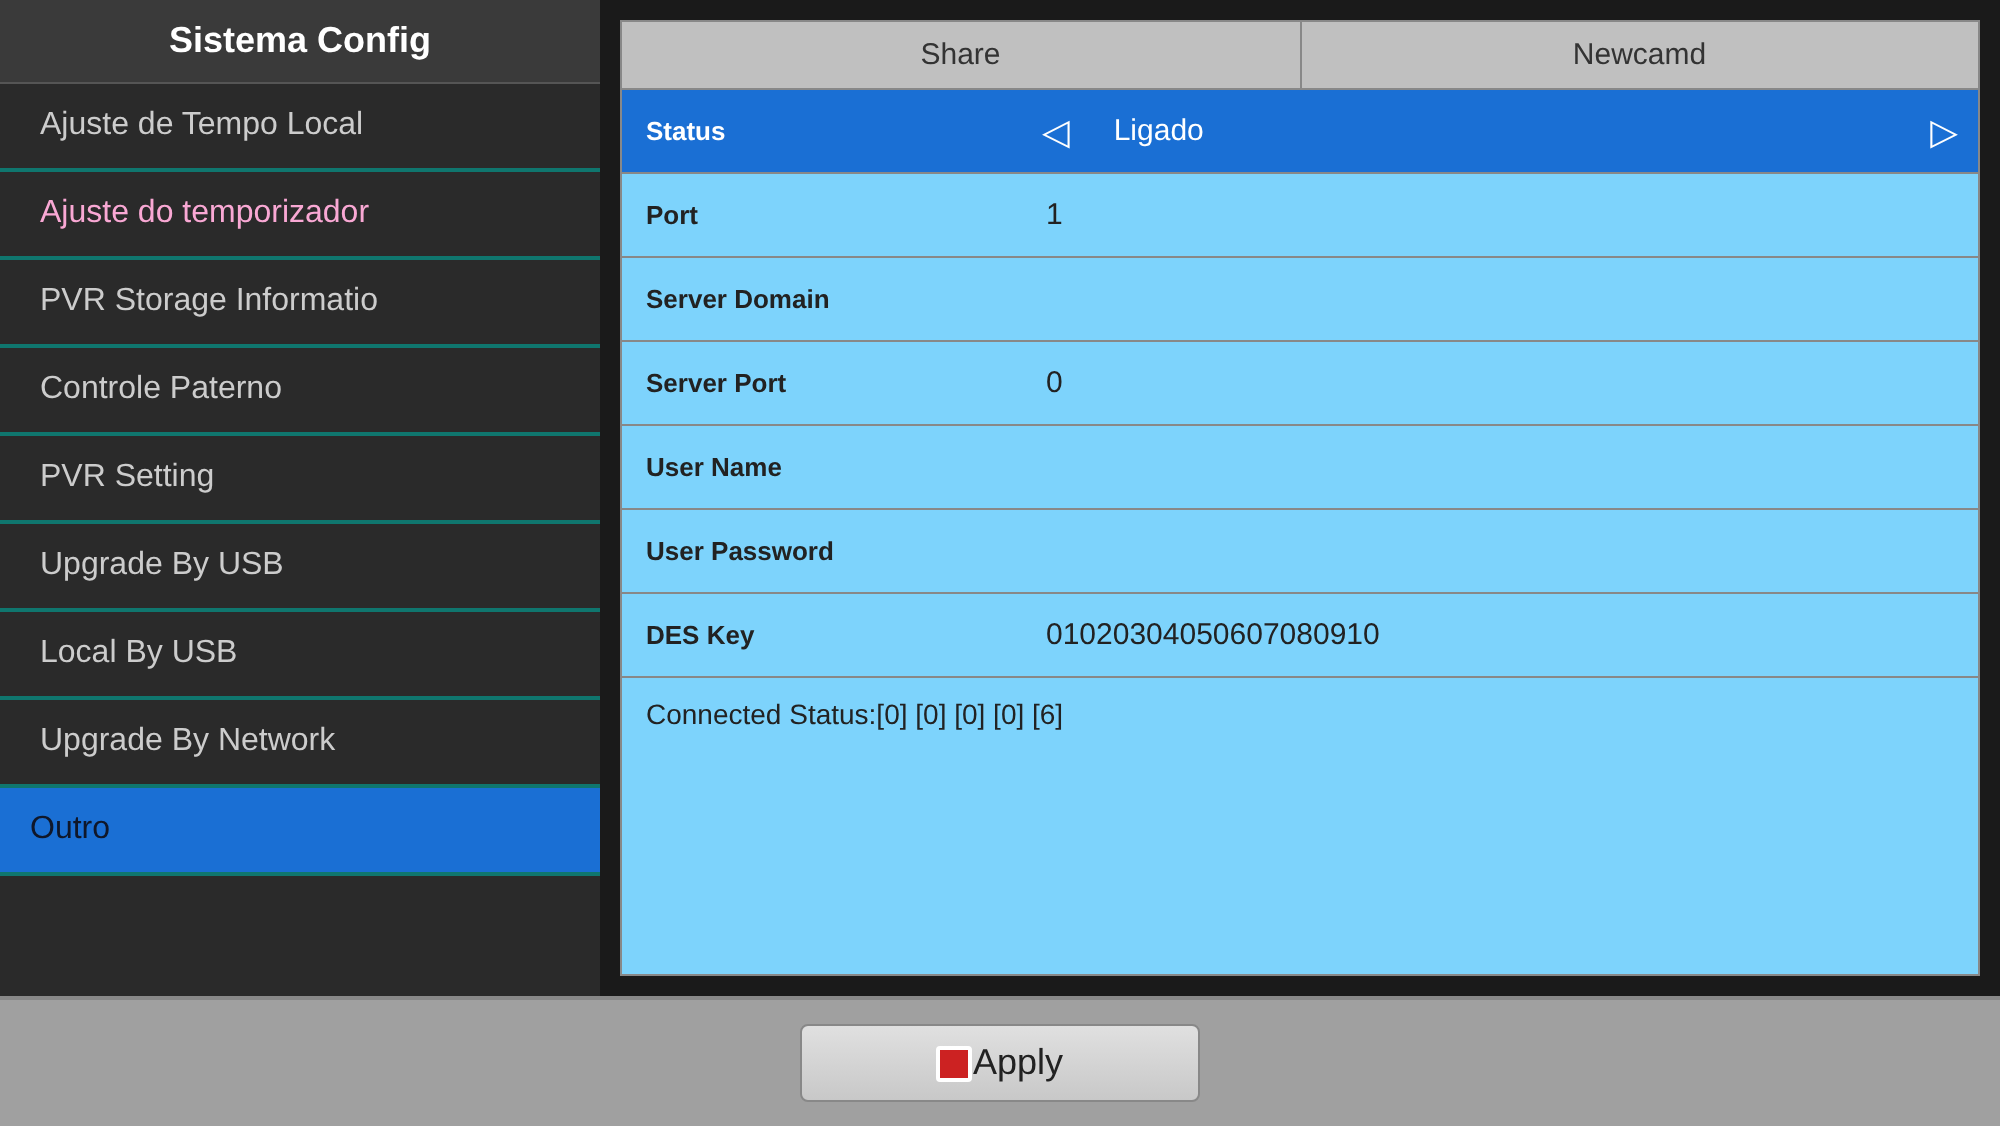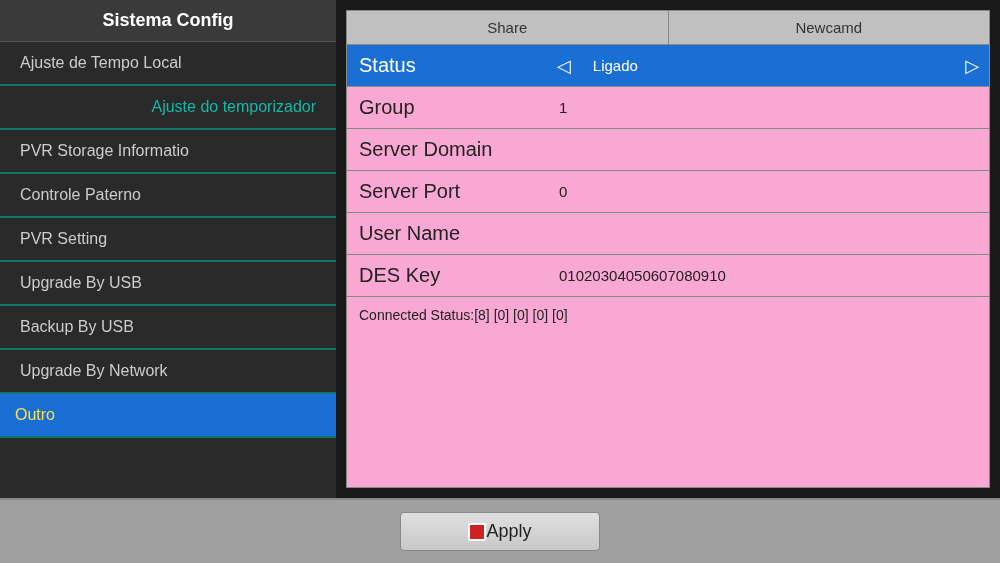--- a/index.html
+++ b/index.html
@@ -14,21 +14,21 @@
     }
 
     .main-container {
       display: flex;
       flex: 1;
       overflow: hidden;
     }
 
     
     .sidebar {
-      width: 336px;
+      width: 300px;
       background: #2a2a2a;
       display: flex;
       flex-direction: column;
     }
 
     .sidebar-title {
       background: #3a3a3a;
       color: #ffffff;
       text-align: center;
       padding: 10px 0;
@@ -40,40 +40,39 @@
     .sidebar-item {
       padding: 12px 20px;
       color: #cccccc;
       font-size: 16px;
       cursor: pointer;
       border-bottom: 2px solid #0f766e;
     }
 
     .sidebar-item.active {
       background: #1a6fd4;
-      color: #fde047;
+      color: #0f172a;
       padding-left: 15px;
     }
 
     .sidebar-item.disabled {
-      color: #14b8a6;
-      text-align: right;
+      color: #f9a8d4;
     }
 
     
     .content {
       flex: 1;
       background: #1a1a1a;
       padding: 10px;
       display: flex;
       flex-direction: column;
     }
 
     .panel {
-      background: #f9a8d4;
+      background: #7dd3fc;
       flex: 1;
       border: 1px solid #888;
     }
 
     .panel-header {
       display: flex;
       border-bottom: 1px solid #888;
     }
 
     .panel-tab {
@@ -98,23 +97,23 @@
     }
 
     .panel-row.highlighted {
       background: #1a6fd4;
       color: #ffffff;
     }
 
     .panel-row-label {
       width: 200px;
       padding: 8px 12px;
-      font-size: 20px;
-      color: #222;
-      font-weight: normal;
+      font-size: 13px;
+      color: #222;
+      font-weight: bold;
     }
 
     .panel-row.highlighted .panel-row-label,
     .panel-row.highlighted .panel-row-value {
       color: #ffffff;
     }
 
     .panel-row-value {
       flex: 1;
       padding: 8px 12px;
@@ -178,67 +177,71 @@
 
   <div class="sidebar">
     <div class="sidebar-title">Sistema Config</div>
 
     <div class="sidebar-item">Ajuste de Tempo Local</div>
     <div class="sidebar-item disabled">Ajuste do temporizador</div>
     <div class="sidebar-item">PVR Storage Informatio</div>
     <div class="sidebar-item">Controle Paterno</div>
     <div class="sidebar-item">PVR Setting</div>
     <div class="sidebar-item">Upgrade By USB</div>
-    <div class="sidebar-item">Backup By USB</div>
+    <div class="sidebar-item">Local By USB</div>
     <div class="sidebar-item">Upgrade By Network</div>
     <div class="sidebar-item active">Outro</div>
   </div>
 
   <div class="content">
     <div class="panel">
 
       <div class="panel-header">
         <div class="panel-tab">Share</div>
         <div class="panel-tab">Newcamd</div>
       </div>
 
       <div class="panel-row highlighted">
         <div class="panel-row-label">Status</div>
         <div class="arrow-btn">◁</div>
         <div class="panel-row-value">Ligado</div>
         <div class="arrow-btn">▷</div>
       </div>
 
       <div class="panel-row">
-        <div class="panel-row-label">Group</div>
+        <div class="panel-row-label">Port</div>
         <div class="panel-row-value">1</div>
       </div>
 
       <div class="panel-row">
         <div class="panel-row-label">Server Domain</div>
         <div class="panel-row-value"></div>
       </div>
 
       <div class="panel-row">
         <div class="panel-row-label">Server Port</div>
         <div class="panel-row-value">0</div>
       </div>
 
       <div class="panel-row">
         <div class="panel-row-label">User Name</div>
         <div class="panel-row-value"></div>
       </div>
 
+      <div class="panel-row">
+        <div class="panel-row-label">User Password</div>
+        <div class="panel-row-value"></div>
+      </div>
 
       <div class="panel-row">
         <div class="panel-row-label">DES Key</div>
         <div class="panel-row-value">01020304050607080910</div>
       </div>
 
-      <div class="panel-status">Connected Status:[8] [0] [0] [0] [0]</div>
+      <div class="panel-status">Connected Status:[0] [0] [0] [0] [6]</div>
     </div>
   </div>
 </div>
 
 <div class="bottom-bar">
   <button class="apply-btn">
     <span class="apply-icon"></span>
     <span>Apply</span>
   </button>
 </div>

